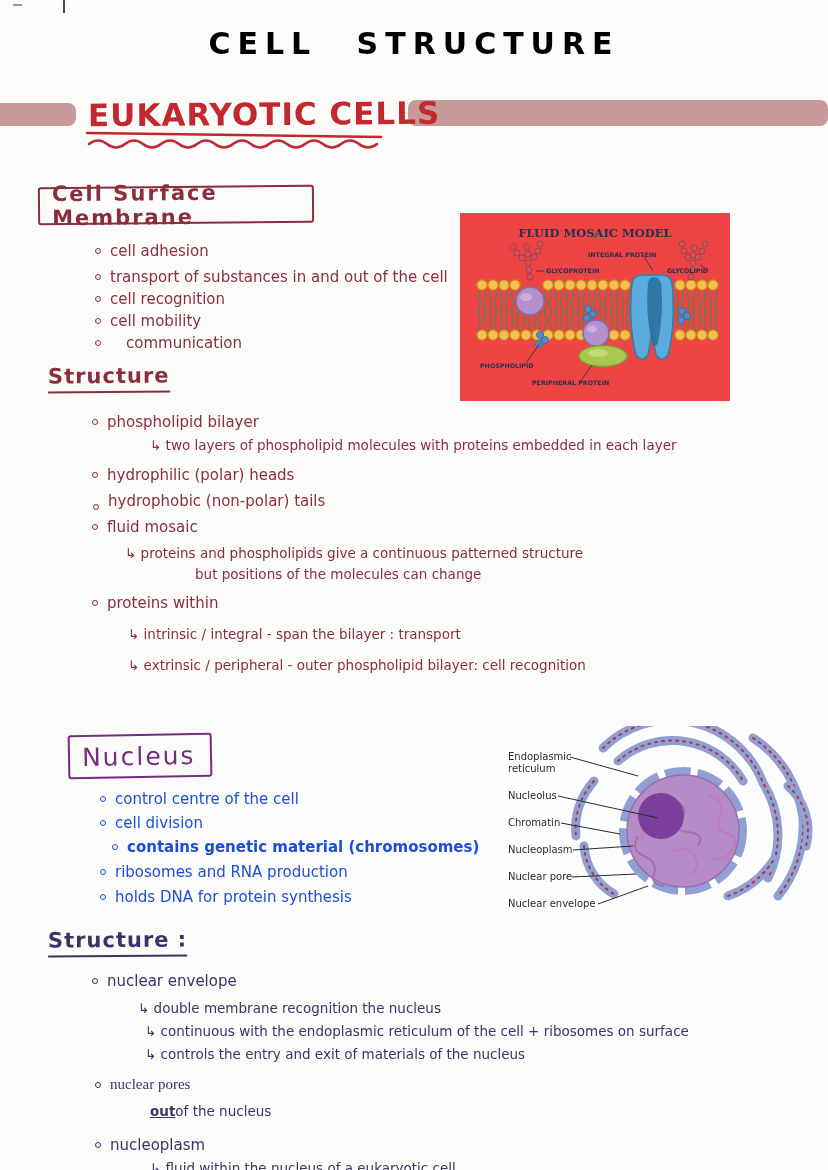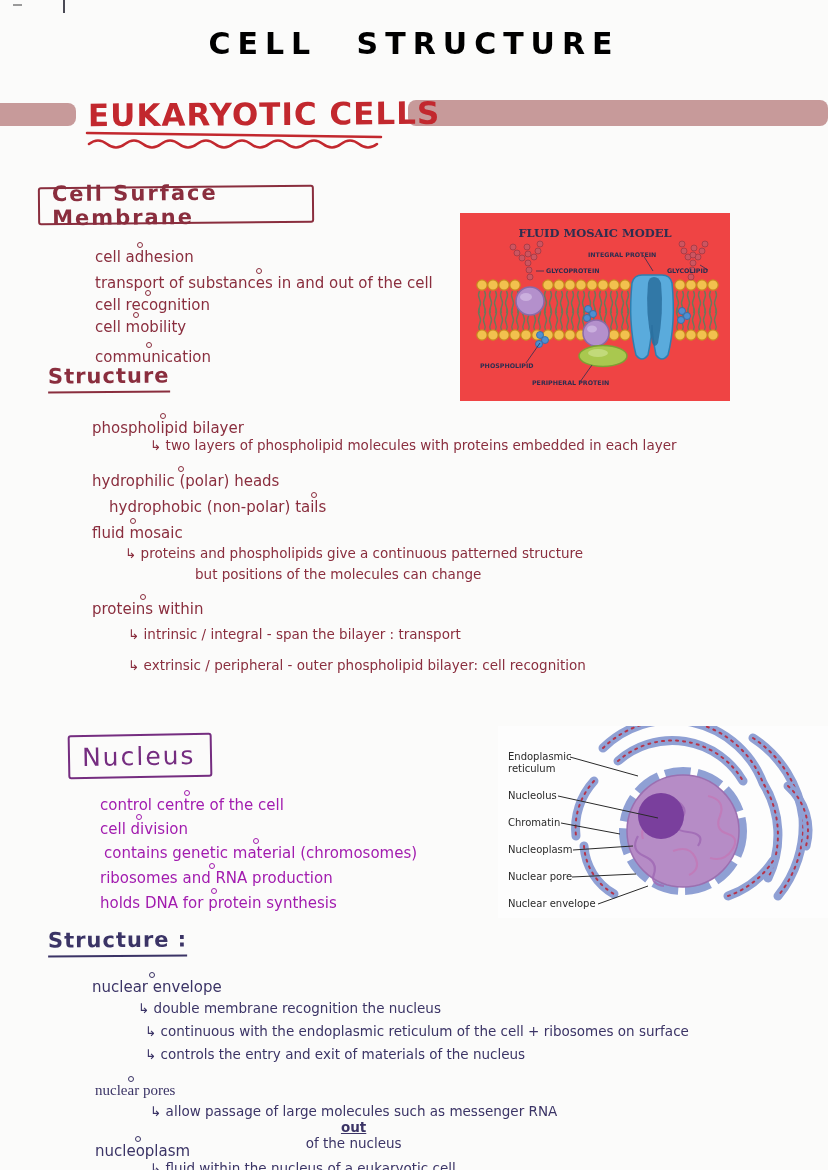--- a/index.html
+++ b/index.html
@@ -41,23 +41,23 @@
     font-size:25px;letter-spacing:2px;transform:rotate(-1deg);
   }
   
   .sec-heading{
     font-size:21px;font-weight:bold;letter-spacing:1px;
     border-bottom:2px solid currentColor;padding-bottom:3px;
   }
   .structure1{left:48px;top:364px;color:#8a2e3e;transform:rotate(-0.5deg);}
   .structure2{left:48px;top:928px;color:#3b3466;transform:rotate(-0.5deg);}
   
-  .note{font-size:15px;white-space:nowrap;display:flex;align-items:center;flex-direction:column;}
+  .note{font-size:15px;white-space:nowrap;display:flex;align-items:center;}
   .maroon{color:#8a2e3e;}
-  .purple{color:#a21caf;}
+  .purple{color:#1d4ed8;}
   .indigo{color:#3b3466;}
   .sub{font-size:13.5px;}
   .dot{
     display:inline-block;width:4px;height:4px;border:1.6px solid currentColor;
     border-radius:50%;margin-right:9px;flex:0 0 auto;
   }
   .uline{text-decoration:underline;font-weight:bold;}
   
   .fmm{left:460px;top:213px;width:270px;height:188px;background:#ef4444;}
   .nucdiag{left:498px;top:726px;width:330px;height:192px;background:#fdfdfd;}
@@ -93,21 +93,21 @@
     <span>transport of substances in and out of  the cell</span>
   </div>
 <div class="abs note maroon" style="left:95px;top:290px;">
     <span class="dot"></span>
     <span>cell recognition</span>
   </div>
 <div class="abs note maroon" style="left:95px;top:312px;">
     <span class="dot"></span>
     <span>cell mobility</span>
   </div>
-<div class="abs note maroon" style="left:95px;top:342px;">
+<div class="abs note maroon" style="left:95px;top:334px;gap:16px;">
     <span class="dot"></span>
     <span>communication</span>
   </div>
 
 <div class="abs fmm">
 <svg width="270" height="188" viewBox="0 0 270 188">
   <defs>
     <g id="tailpair">
       <path d="M-2.5,0 q-2,4 0,8 q2,4 0,8 q-1.5,3 0,6" fill="none" stroke="#6b7a5a" stroke-width="1.4"></path>
       <path d="M2.5,0 q2,4 0,8 q-2,4 0,8 q1.5,3 0,6" fill="none" stroke="#6b7a5a" stroke-width="1.4"></path>
@@ -274,21 +274,21 @@
     <span class="dot"></span>
     <span>phospholipid bilayer</span>
   </div>
 <div class="abs note maroon sub" style="left:150px;top:437px;">
     <span>↳ two layers of phospholipid molecules  with proteins embedded  in each layer</span>
   </div>
 <div class="abs note maroon" style="left:92px;top:466px;">
     <span class="dot"></span>
     <span>hydrophilic (polar) heads</span>
   </div>
-<div class="abs note maroon" style="left:109px;top:492px;align-items:flex-end;">
+<div class="abs note maroon" style="left:93px;top:492px;align-items:flex-end;">
     <span class="dot"></span>
     <span>hydrophobic (non-polar) tails</span>
   </div>
 <div class="abs note maroon" style="left:92px;top:518px;justify-content:center;">
     <span class="dot"></span>
     <span>fluid mosaic</span>
   </div>
 <div class="abs note maroon sub" style="left:125px;top:545px;">
     <span>↳ proteins and phospholipids give a continuous  patterned structure</span>
   </div>
@@ -311,21 +311,21 @@
 </div>
 
 <div class="abs note purple" style="left:100px;top:790px;">
     <span class="dot"></span>
     <span>control centre of the cell</span>
   </div>
 <div class="abs note purple" style="left:100px;top:814px;">
     <span class="dot"></span>
     <span>cell division</span>
   </div>
-<div class="abs note purple" style="left:104px;top:838px;">
+<div class="abs note purple" style="left:112px;top:838px;font-weight:bold;">
     <span class="dot"></span>
     <span>contains genetic material (chromosomes)</span>
   </div>
 <div class="abs note purple" style="left:100px;top:863px;">
     <span class="dot"></span>
     <span>ribosomes and RNA production</span>
   </div>
 <div class="abs note purple" style="left:100px;top:888px;">
     <span class="dot"></span>
     <span>holds DNA for protein synthesis</span>
@@ -399,21 +399,20 @@
   </div>
 <div class="abs note indigo sub" style="left:145px;top:1046px;">
     <span>↳ controls the entry and exit of materials of the nucleus</span>
   </div>
 
 <div class="abs note indigo" style="left:95px;top:1076px;font-family:Liberation Serif, serif;">
     <span class="dot"></span>
     <span>nuclear pores</span>
   </div>
 <div class="abs note indigo sub" style="left:150px;top:1103px;">
-  <span>↳ allow passage of large molecules  such as messenger  RNA </span>
     <span class="uline">out</span>
     <span> of the nucleus</span>
 </div>
 
 <div class="abs note indigo" style="left:95px;top:1136px;">
     <span class="dot"></span>
     <span>nucleoplasm</span>
   </div>
 <div class="abs note indigo sub" style="left:150px;top:1160px;">
     <span>↳ fluid within the nucleus of a eukaryotic cell</span>

